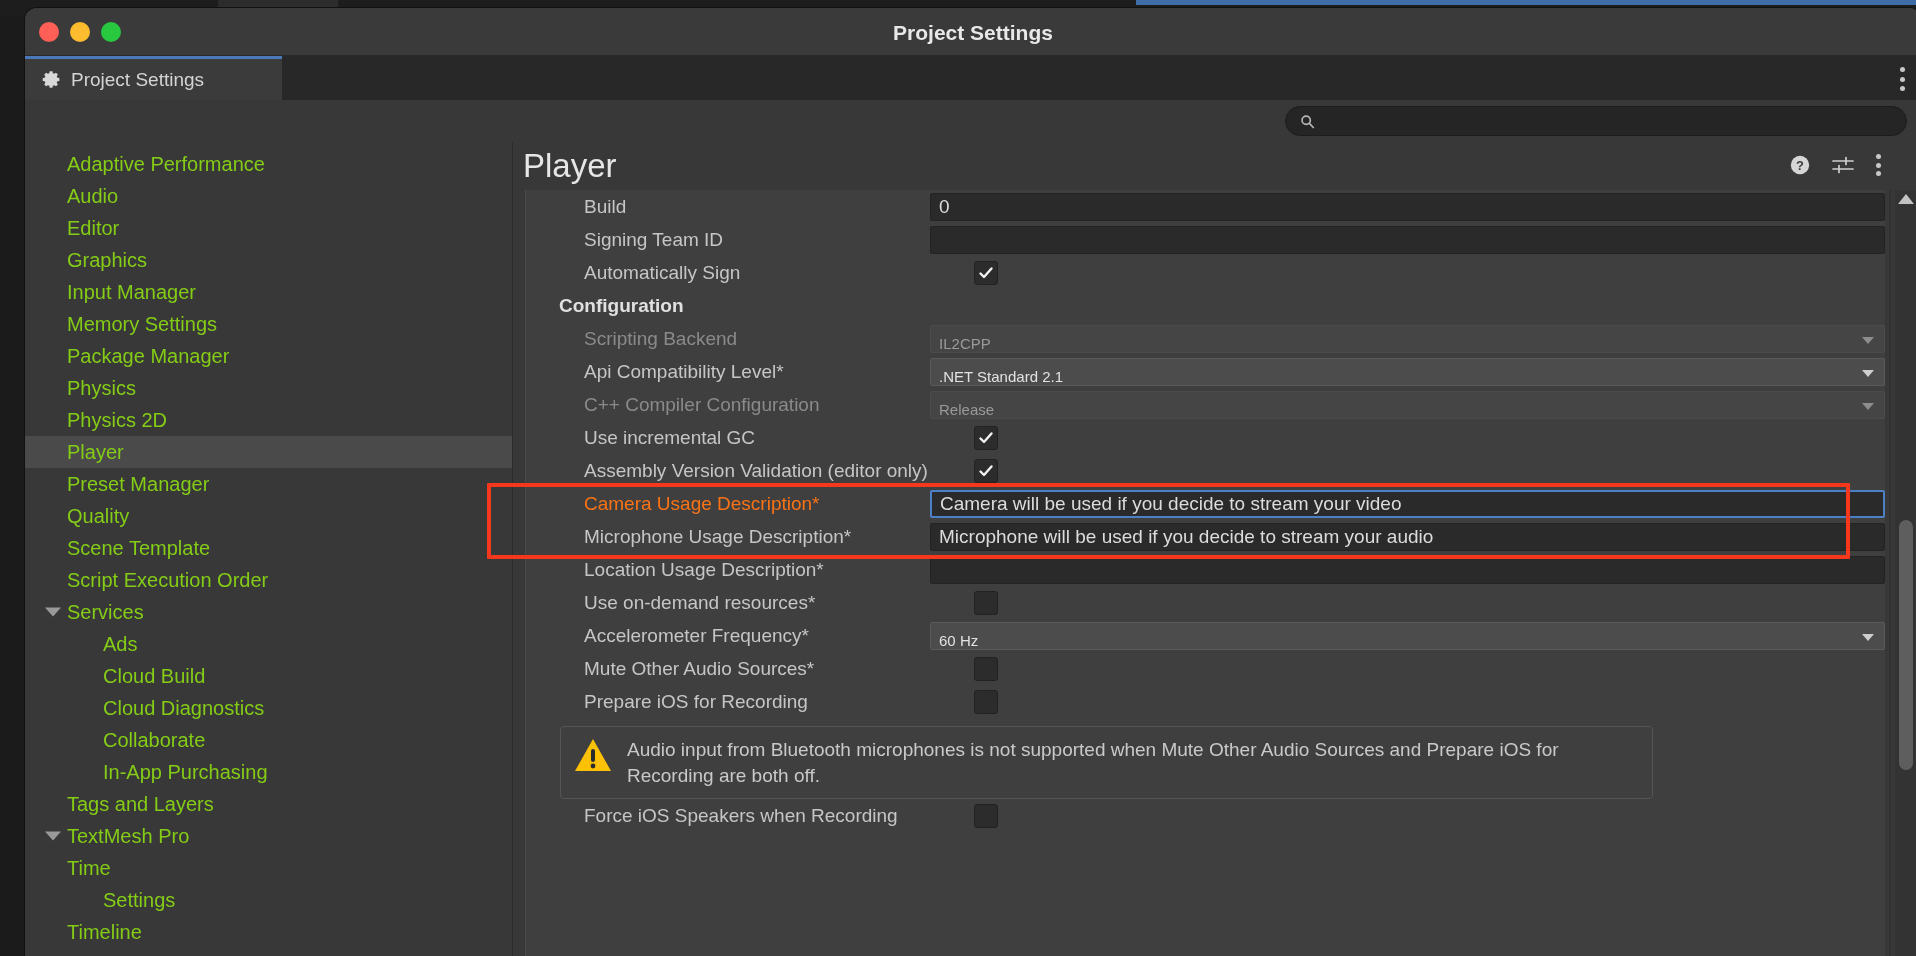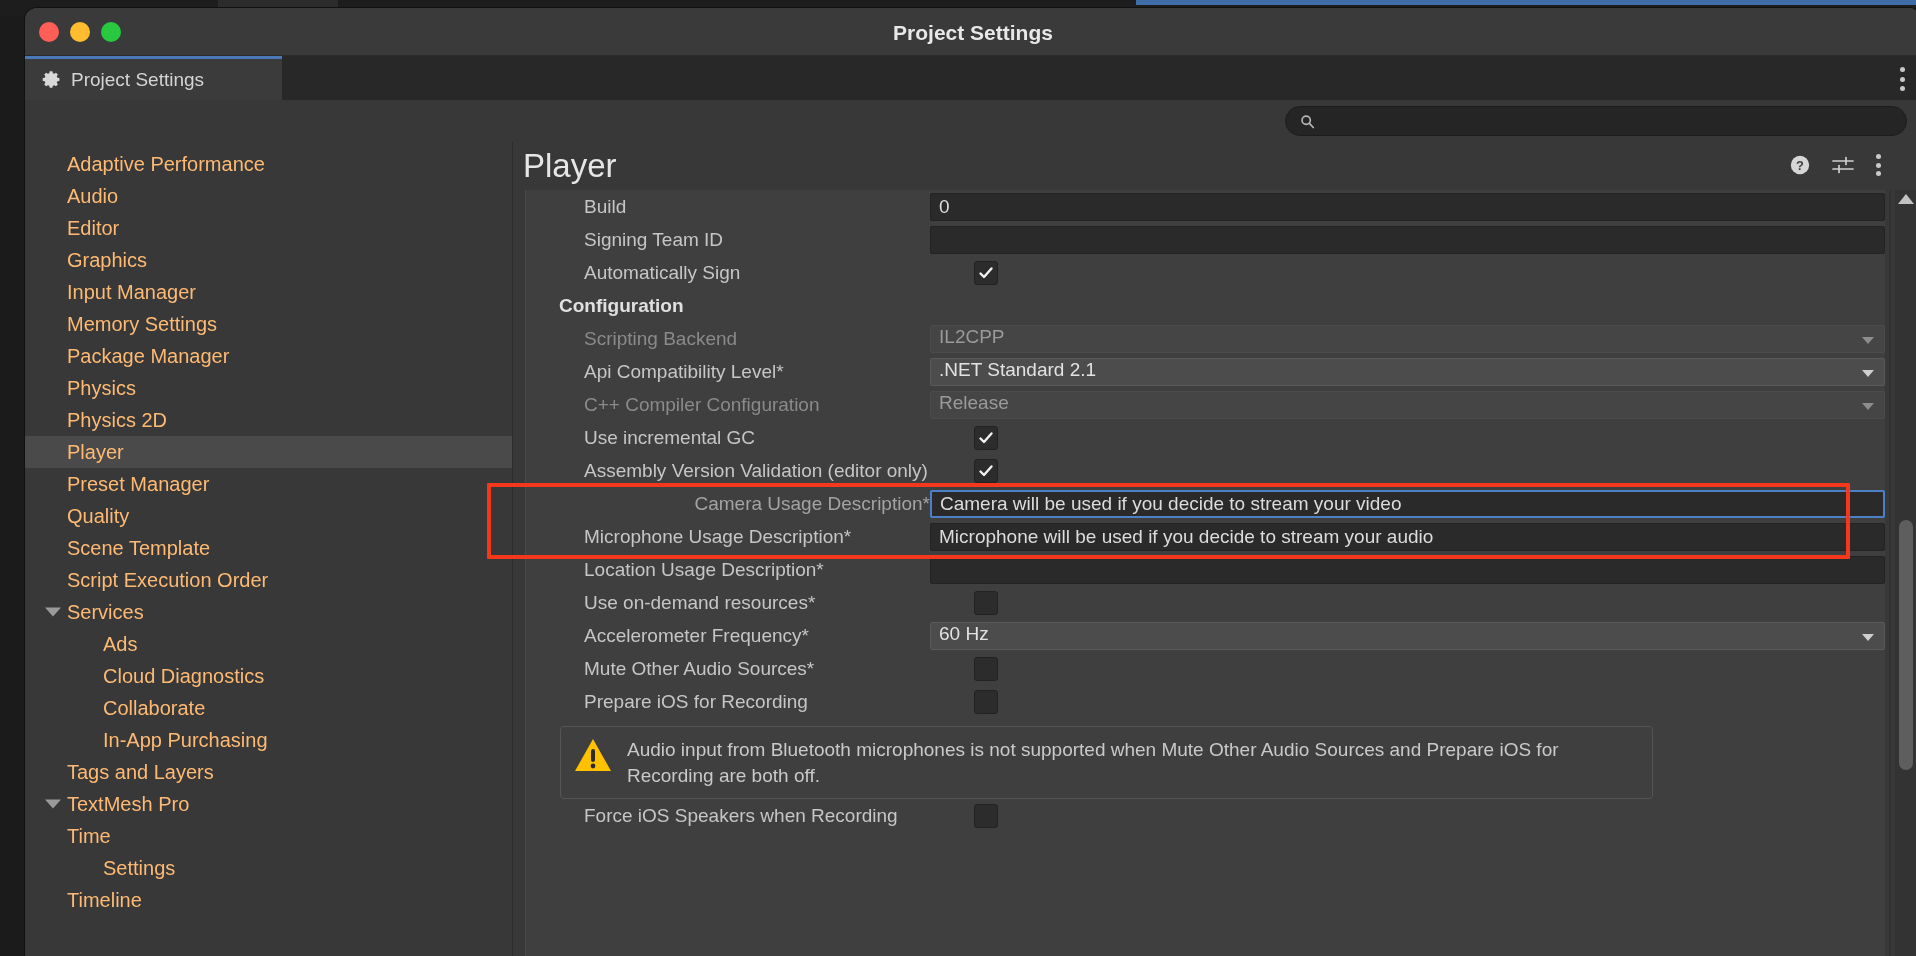--- a/index.html
+++ b/index.html
@@ -71,21 +71,21 @@
   
   .body { position:relative; display:flex; height:814px; background:#383838; }
 
   
   .sidebar {
     width:488px; background:#383838; border-right:1px solid #2c2c2c;
     position:relative; overflow:hidden; padding-top:6px;
   }
   .sb-item {
     height:32px; display:flex; align-items:center;
-    color:#fdba74; font-size:20px; padding-left:42px; position:relative;
+    color:#84cc16; font-size:20px; padding-left:42px; position:relative;
     white-space:nowrap;
   }
   .sb-item.indent { padding-left:78px; }
   .sb-item.selected { background:#4a4a4a; }
   .sb-arrow {
     position:absolute; left:20px; top:50%; transform:translateY(-50%);
     width:0; height:0; border-left:8px solid transparent;
     border-right:8px solid transparent; border-top:9px solid #9a9a9a;
   }
 
@@ -111,32 +111,32 @@
     background:#3f3f3f; border-left:1px solid #4a4a4a; overflow:hidden;
   }
   .row {
     position:relative; height:33px; display:flex; align-items:center;
   }
   .row .label {
     width:448px; padding-left:58px; color:#c6c6c6; font-size:19px;
     white-space:nowrap; overflow:hidden;
   }
   .row .label.dim { color:#8a8a8a; }
-  .row .label.blue { color:#a3a3a3;text-align:right; }
+  .row .label.blue { color:#f97316; }
   .row .label.heading { font-weight:bold; color:#e0e0e0; padding-left:33px; }
 
   .tf {
     height:28px; background:#2a2a2a; border:1px solid #232323; border-radius:2px;
     color:#dcdcdc; font-size:19px; padding:0 8px; display:flex; align-items:center;
     width:1074px; white-space:nowrap; overflow:hidden;
   }
   .tf.focused { border:2px solid #4d7fc4; }
   .dd {
     height:28px; background:#4c4c4c; border:1px solid #5a5a5a; border-radius:2px;
-    color:#e2e2e2; font-size:19px; padding:0 8px; display:flex; align-items:flex-start;
+    color:#e2e2e2; font-size:15px; padding:0 8px; display:flex; align-items:flex-end;
     width:1074px; position:relative;
   }
   .dd.dim { background:#454545; color:#9a9a9a; border-color:#4b4b4b; }
   .dd .caret {
     position:absolute; right:10px; top:11px; width:0; height:0;
     border-left:6px solid transparent; border-right:6px solid transparent;
     border-top:7px solid #cfcfcf;
   }
   .dd.dim .caret { border-top-color:#8d8d8d; }
 
@@ -268,20 +268,23 @@
           </div>
           <div class="sb-item">
             <span>Script Execution Order</span>
           </div>
           <div class="sb-item">
             <span class="sb-arrow"></span>
             <span>Services</span>
           </div>
           <div class="sb-item indent">
             <span>Ads</span>
+          </div>
+          <div class="sb-item indent">
+            <span>Cloud Build</span>
           </div>
           <div class="sb-item indent">
             <span>Cloud Diagnostics</span>
           </div>
           <div class="sb-item indent">
             <span>Collaborate</span>
           </div>
           <div class="sb-item indent">
             <span>In-App Purchasing</span>
           </div>

